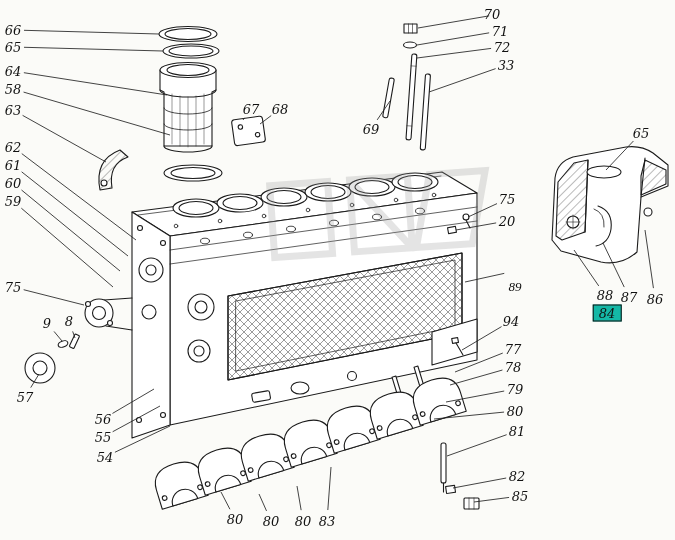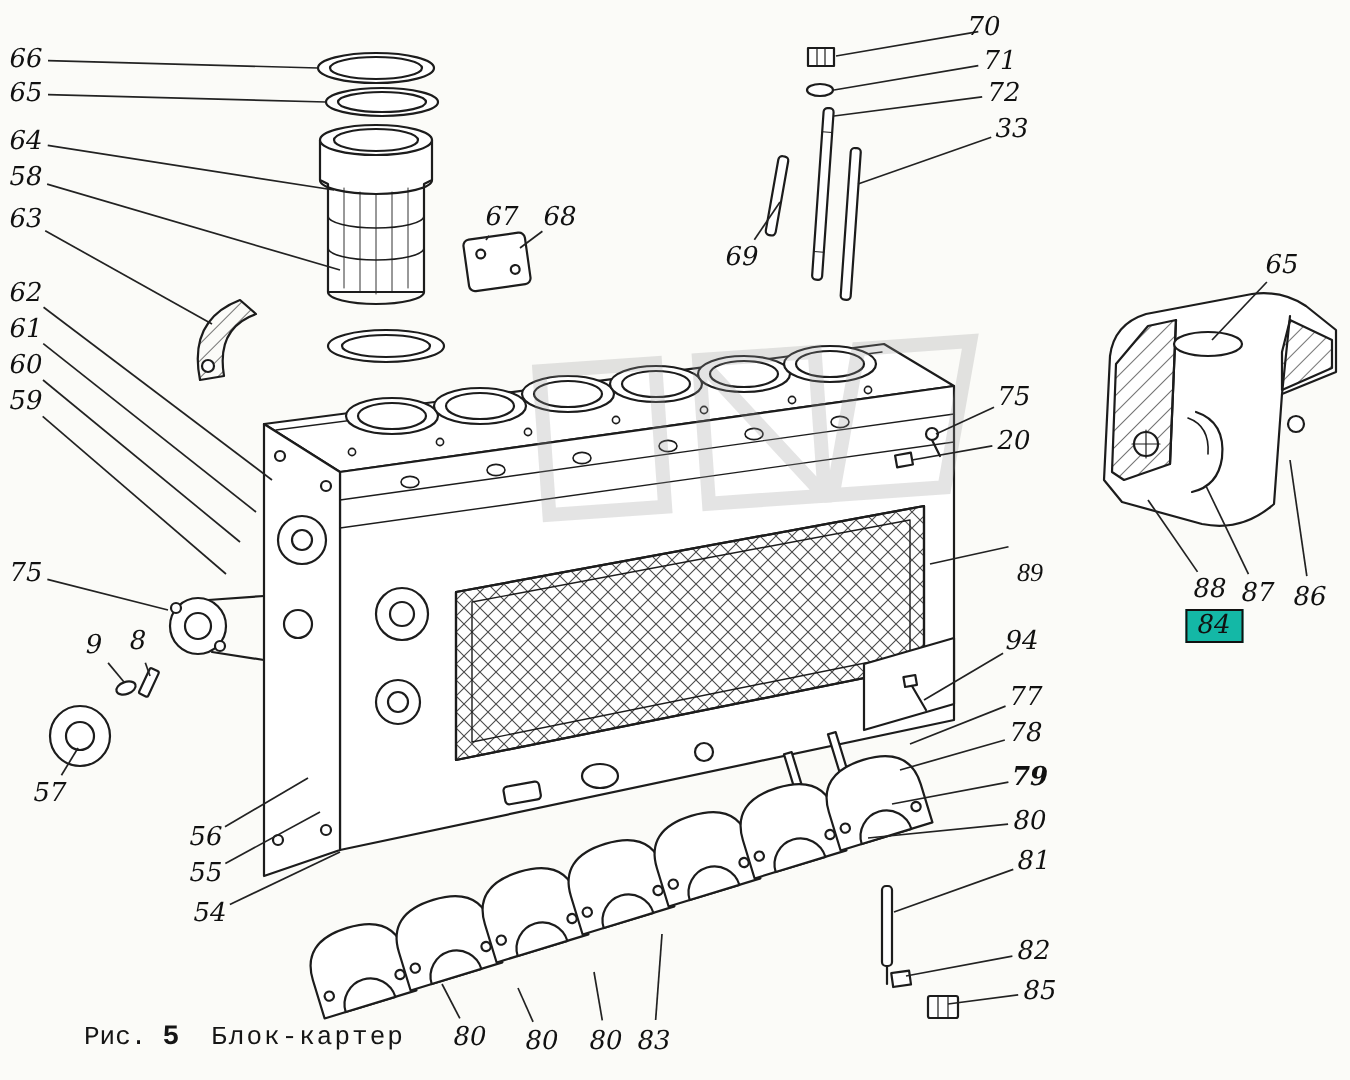--- a/index.html
+++ b/index.html
@@ -337,35 +337,30 @@
       <div class="callout" style="left: 500px; top: 31px; text-align: center;">71</div>
       <div class="callout" style="left: 502px; top: 47px;">72</div>
       <div class="callout" style="left: 506px; top: 65px;">33</div>
       <div class="callout" style="left: 371px; top: 129px;">69</div>
       <div class="callout" style="left: 507px; top: 199px;">75</div>
       <div class="callout" style="left: 507px; top: 221px;">20</div>
       <div class="callout" style="left: 515px; top: 286px; font-family: Liberation Serif, serif;">89</div>
       <div class="callout" style="left: 511px; top: 321px;">94</div>
       <div class="callout" style="left: 513px; top: 349px;">77</div>
       <div class="callout" style="left: 513px; top: 367px;">78</div>
-      <div class="callout" style="left: 515px; top: 389px; font-weight: bold;">79</div>
+      <div class="callout" style="left: 515px; top: 389px;">79</div>
       <div class="callout" style="left: 515px; top: 411px;">80</div>
       <div class="callout" style="left: 517px; top: 431px;">81</div>
       <div class="callout" style="left: 517px; top: 476px;">82</div>
       <div class="callout" style="left: 520px; top: 496px; text-align: center;">85</div>
       <div class="callout" style="left: 641px; top: 133px;">65</div>
       <div class="callout" style="left: 605px; top: 295px;">88</div>
       <div class="callout" style="left: 629px; top: 297px;">87</div>
       <div class="callout" style="left: 655px; top: 299px;">86</div>
       <div class="callout boxed" style="left: 607px; top: 313px;">84</div>
       <div class="callout" style="left: 235px; top: 519px;">80</div>
       <div class="callout" style="left: 271px; top: 521px;">80</div>
       <div class="callout" style="left: 303px; top: 521px;">80</div>
       <div class="callout" style="left: 327px; top: 521px;">83</div>
     </div>
 
-  <div class="caption">
-    <span class="prefix">Рис.</span>
-    <span class="num">5</span>
-    <span class="title">Блок-картер</span>
-  </div>
 
 </div>
 
 </body></html>

